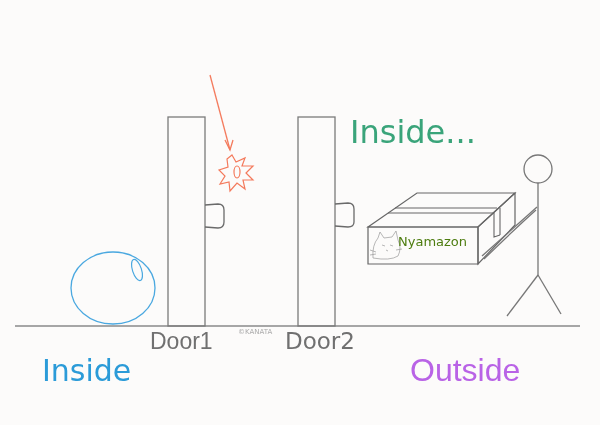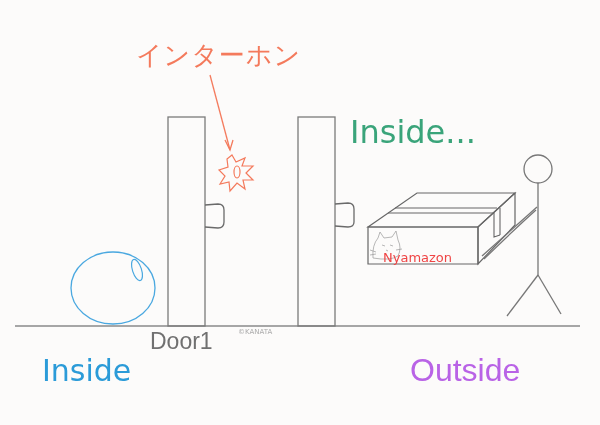--- a/index.html
+++ b/index.html
@@ -66,25 +66,24 @@
       font-family: "DejaVu Sans", sans-serif;
     }
     .outside-label {
       left: 410px; top: 354px;
       font-size: 32px;
       color: #b963e6;
       font-family: Liberation Sans, sans-serif;
     }
     .brand-label {
       position: absolute;
-      left: 383px; top: 234px;
+      left: 398px; top: 234px;
       font-size: 13px;
-      color: #ef4444;
+      color: #4d7c0f;
       font-family: "DejaVu Sans", sans-serif;
-      margin-top: 16px;
     }
   </style>
 </head>
 <body>
 
 <div class="canvas">
 
   <svg class="scene" viewBox="0 0 600 425">
 
     <line x1="15" y1="326" x2="580" y2="326" stroke="#8a8a8a" stroke-width="1.6"></line>
@@ -139,21 +138,21 @@
       <circle cx="538" cy="169" r="14"></circle>
       <line x1="538" y1="183" x2="538" y2="275"></line>
       <line x1="538" y1="275" x2="507" y2="316"></line>
       <line x1="538" y1="275" x2="561" y2="314"></line>
 
       <path d="M537 207 Q520 222 482 256"></path>
       <path d="M536 210 Q518 226 484 259"></path>
     </g>
   </svg>
 
-  <div class="label intercom-label">インターホン</div>
   <div class="label closed-label">Inside...</div>
   <div class="label door1-label">Door1</div>
   <div class="label copyright-label">©KANATA</div>
+  <div class="label door2-label">Door2</div>
   <div class="label inside-label">Inside</div>
   <div class="label outside-label">Outside</div>
   <div class="brand-label">Nyamazon</div>
 
 </div>
 
 </body></html>

